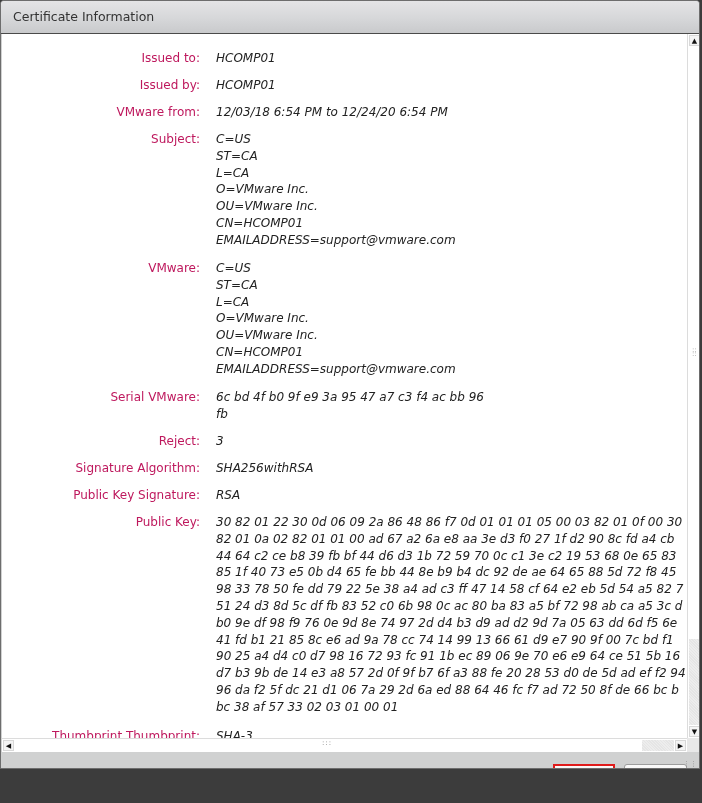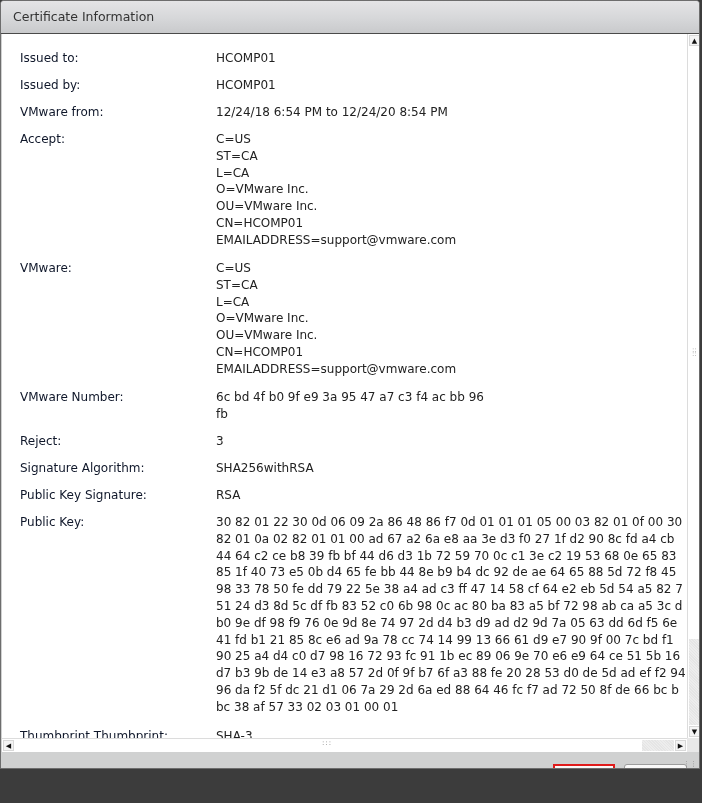--- a/index.html
+++ b/index.html
@@ -23,22 +23,22 @@
     }
     .titlebar .title {
       position: absolute; left: 12px; top: 8px;
       font-size: 12.5px; color: #333;
     }
     .content {
       position: absolute; left: 1px; top: 33px; width: 685px; height: 704px;
       background: #fff; overflow: hidden;
     }
     .row { position: absolute; left: 18px; font-size: 12px; line-height: 16.8px; }
-    .label { position: absolute; left: 0; width: 180px; color: #0f172a; white-space: nowrap; }
-    .value { position: absolute; left: 196px; color: #222; white-space: pre; }
+    .label { position: absolute; left: 0; width: 180px; color: #be185d; white-space: nowrap; text-align: right; }
+    .value { position: absolute; left: 196px; color: #222; white-space: pre; font-style: italic; }
     .vscroll {
       position: absolute; left: 686px; top: 33px; width: 13px; height: 704px;
       background: #fff; border-left: 1px solid #dcdcdc;
     }
     .vscroll .arrow-up, .vscroll .arrow-down {
       position: absolute; left: 1px; width: 11px; height: 11px;
       font-size: 7px; text-align: center; line-height: 11px; color: #111;
       background: #f4f4f4; border: 1px solid #d8d8d8; box-sizing: border-box;
     }
     .vscroll .arrow-up { top: 1px; }
@@ -104,44 +104,44 @@
     <div class="row" style="top:16px;">
       <span class="label">Issued to:</span>
       <span class="value">HCOMP01</span>
     </div>
     <div class="row" style="top:43px;">
       <span class="label">Issued by:</span>
       <span class="value">HCOMP01</span>
     </div>
     <div class="row" style="top:70px;">
       <span class="label">VMware from:</span>
-      <span class="value">12/24/18 6:54 PM to 12/24/20 8:54 PM</span>
+      <span class="value">12/03/18 6:54 PM to 12/24/20 6:54 PM</span>
     </div>
     <div class="row" style="top:97px;">
-      <span class="label">Accept:</span>
+      <span class="label">Subject:</span>
       <span class="value">C=US
 ST=CA
 L=CA
 O=VMware Inc.
 OU=VMware Inc.
 CN=HCOMP01
 EMAILADDRESS=support@vmware.com</span>
     </div>
     <div class="row" style="top:226px;">
       <span class="label">VMware:</span>
       <span class="value">C=US
 ST=CA
 L=CA
 O=VMware Inc.
 OU=VMware Inc.
 CN=HCOMP01
 EMAILADDRESS=support@vmware.com</span>
     </div>
     <div class="row" style="top:355px;">
-      <span class="label">VMware Number:</span>
+      <span class="label">Serial VMware:</span>
       <span class="value">6c bd 4f b0 9f e9 3a 95 47 a7 c3 f4 ac bb 96
 fb</span>
     </div>
     <div class="row" style="top:399px;">
       <span class="label">Reject:</span>
       <span class="value">3</span>
     </div>
     <div class="row" style="top:426px;">
       <span class="label">Signature Algorithm:</span>
       <span class="value">SHA256withRSA</span>

